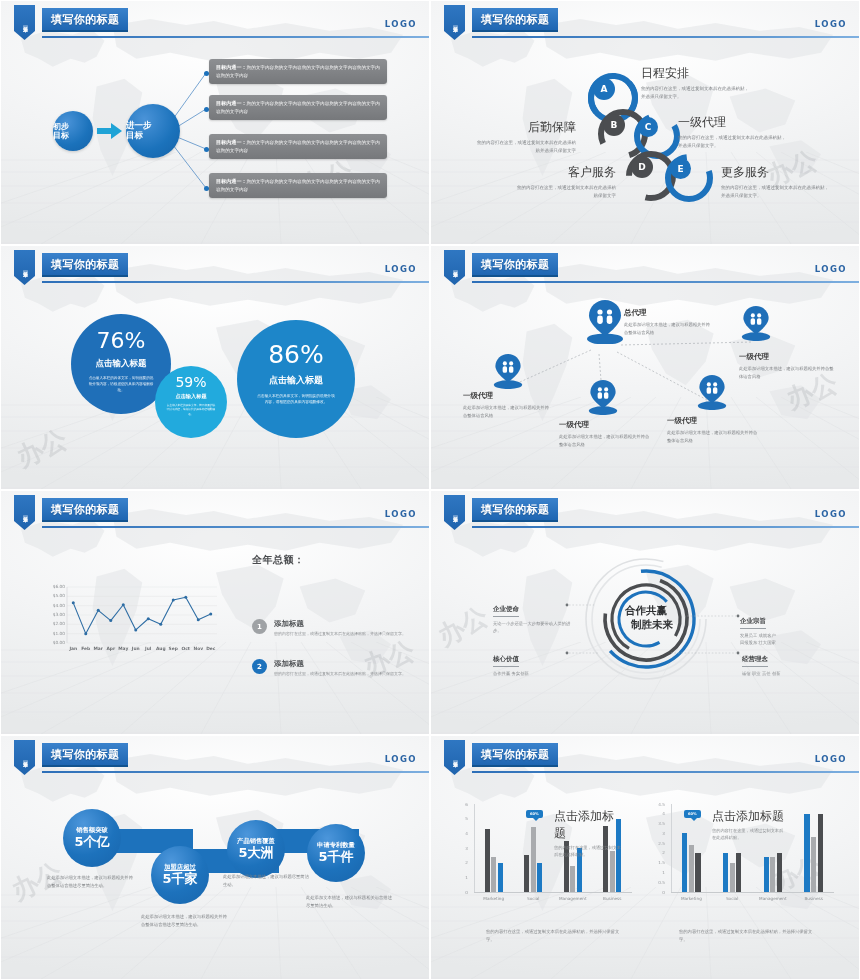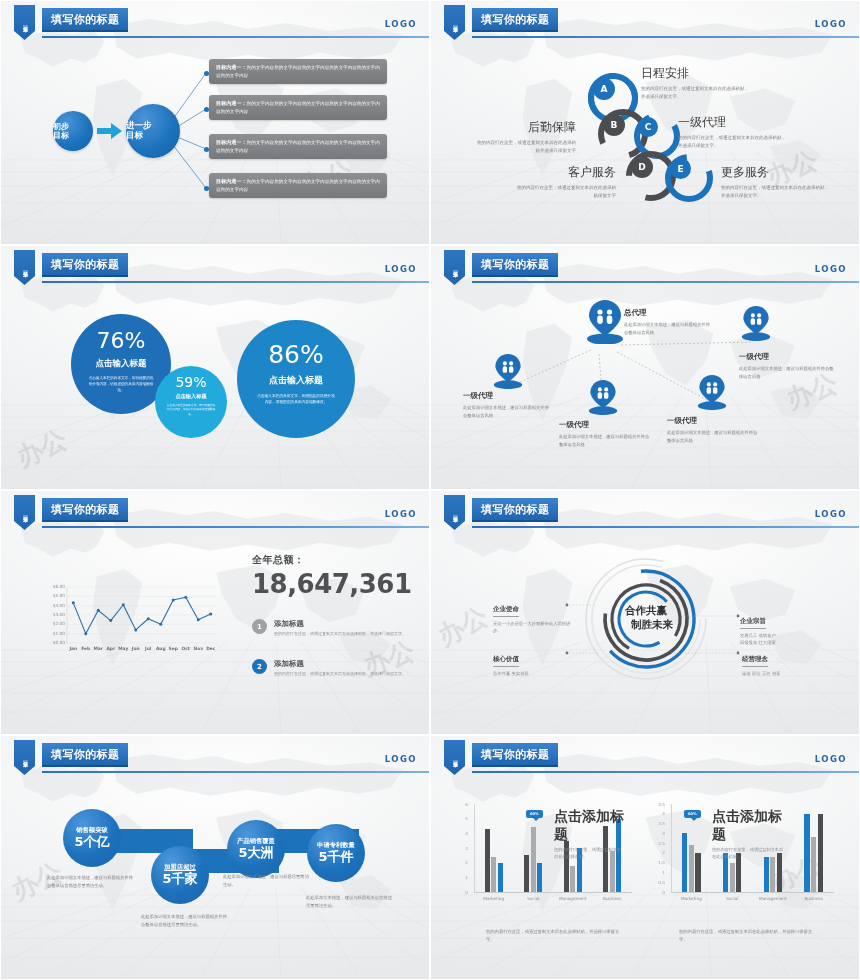--- a/index.html
+++ b/index.html
@@ -172,21 +172,21 @@
   .mol .t1 { font-size: 6.3px; font-weight: 700; line-height: 1.2; }
   .mol .t2 { font-size: 13px; font-weight: 700; line-height: 1.15; margin-top: 1px; }
   .molnote { position: absolute; font-size: 4.3px; color: #7e8184; line-height: 1.85; width: 88px; }
 
   
   .bc { position: absolute; }
   .bc .ax { position: absolute; font-size: 4.2px; color: #9a9da0; text-align: right; width: 12px; }
   .bc .cat { position: absolute; font-size: 4.2px; color: #8d9093; text-align: center; }
   .bc .bar { position: absolute; bottom: 0; }
   .bc-title { position: absolute; }
-  .bc-title h4 { font-size: 14px; font-weight: 700; color: #3b3b3b; }
+  .bc-title h4 { font-size: 12px; font-weight: 400; color: #3b3b3b; }
   .bc-title p { font-size: 4.2px; color: #85888b; line-height: 1.7; margin-top: 2px; }
   .bc-badge {
     position: absolute; background: #1d7ac4; color: #fff; border-radius: 2px;
     font-size: 3.6px; font-weight: 700; padding: 2px 4px;
   }
   .bc-badge:after {
     content: ""; position: absolute; left: 7px; bottom: -3px;
     border-left: 3px solid transparent; border-right: 3px solid transparent;
     border-top: 3px solid #1d7ac4;
   }
@@ -613,21 +613,20 @@
           <div style="position: absolute; left: 110.75px; top: 63px; width: 18px; text-align: center; font-size: 4.4px; color: rgb(111, 114, 117); font-weight: 600;">Aug</div>
           <div style="position: absolute; left: 123.25px; top: 63px; width: 18px; text-align: center; font-size: 4.4px; color: rgb(111, 114, 117); font-weight: 600;">Sep</div>
           <div style="position: absolute; left: 135.75px; top: 63px; width: 18px; text-align: center; font-size: 4.4px; color: rgb(111, 114, 117); font-weight: 600;">Oct</div>
           <div style="position: absolute; left: 148.25px; top: 63px; width: 18px; text-align: center; font-size: 4.4px; color: rgb(111, 114, 117); font-weight: 600;">Nov</div>
           <div style="position: absolute; left: 160.75px; top: 63px; width: 18px; text-align: center; font-size: 4.4px; color: rgb(111, 114, 117); font-weight: 600;">Dec</div>
         </div>
     </div>
 
     <div class="s5-total">
       <div class="lbl">全年总额：</div>
-      <div class="num">18,647,361</div>
     </div>
 
     <div class="s5-item" style="top:128px;width:170px">
       <div class="bullet" style="background:#9fa2a5">
           <span>1</span>
         </div>
       <h5>添加标题</h5>
       <p>您的内容打在这里，或通过复制文本后在此选择粘贴，并选择只保留文字。</p>
     </div>
     <div class="s5-item" style="top:168px;width:170px">

